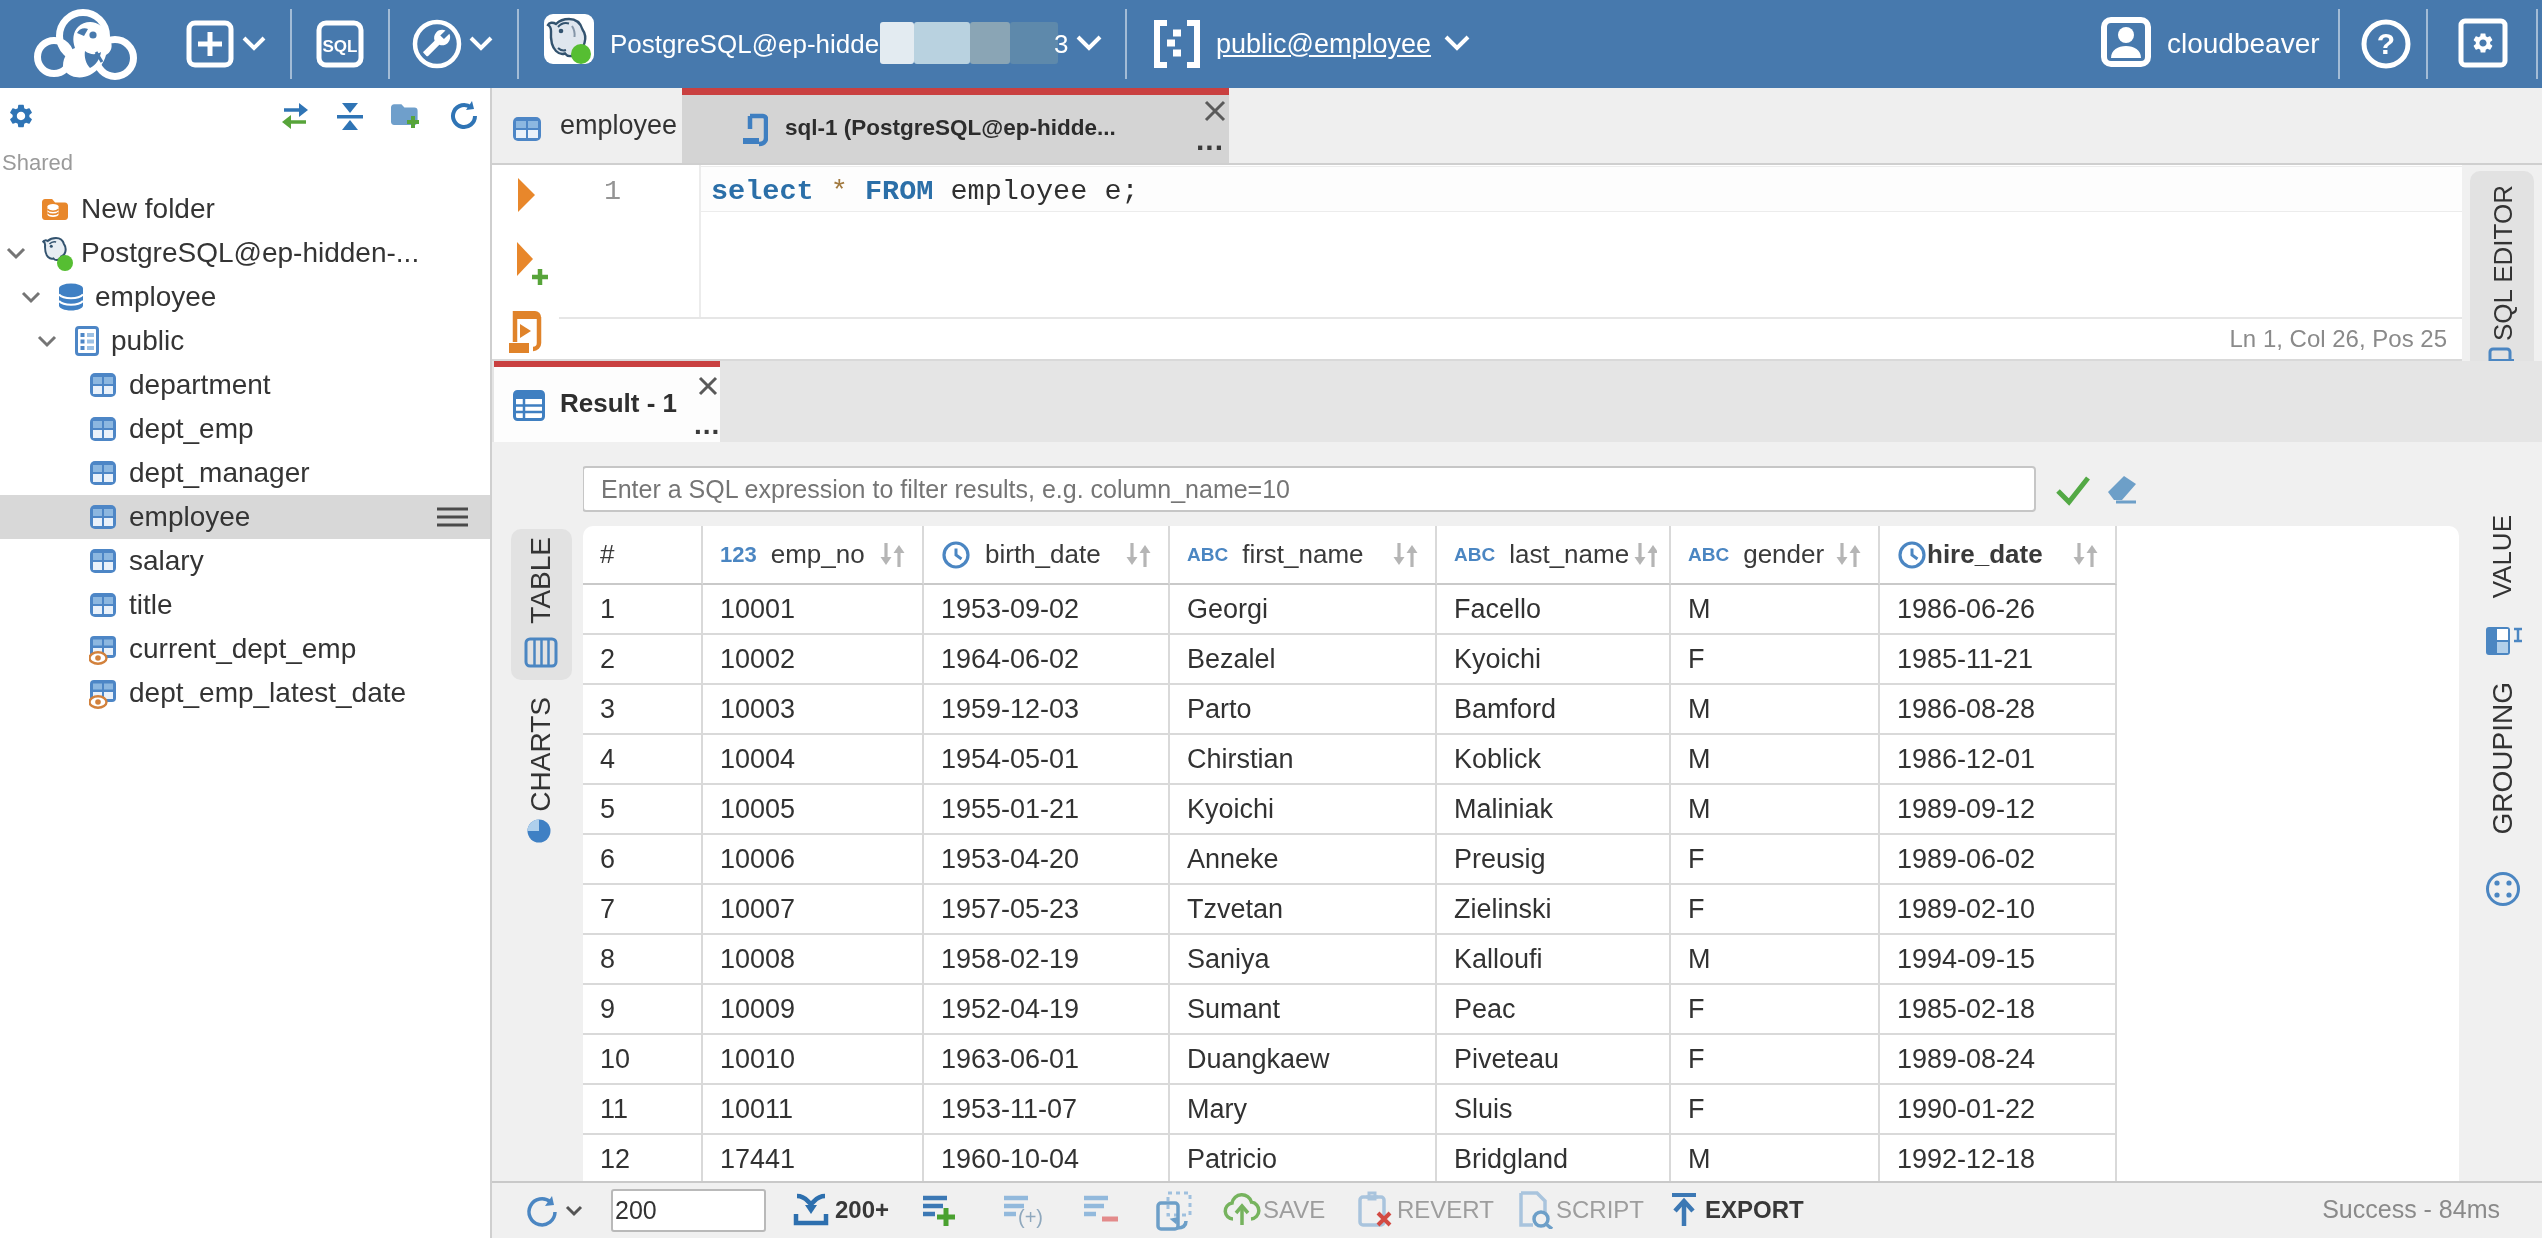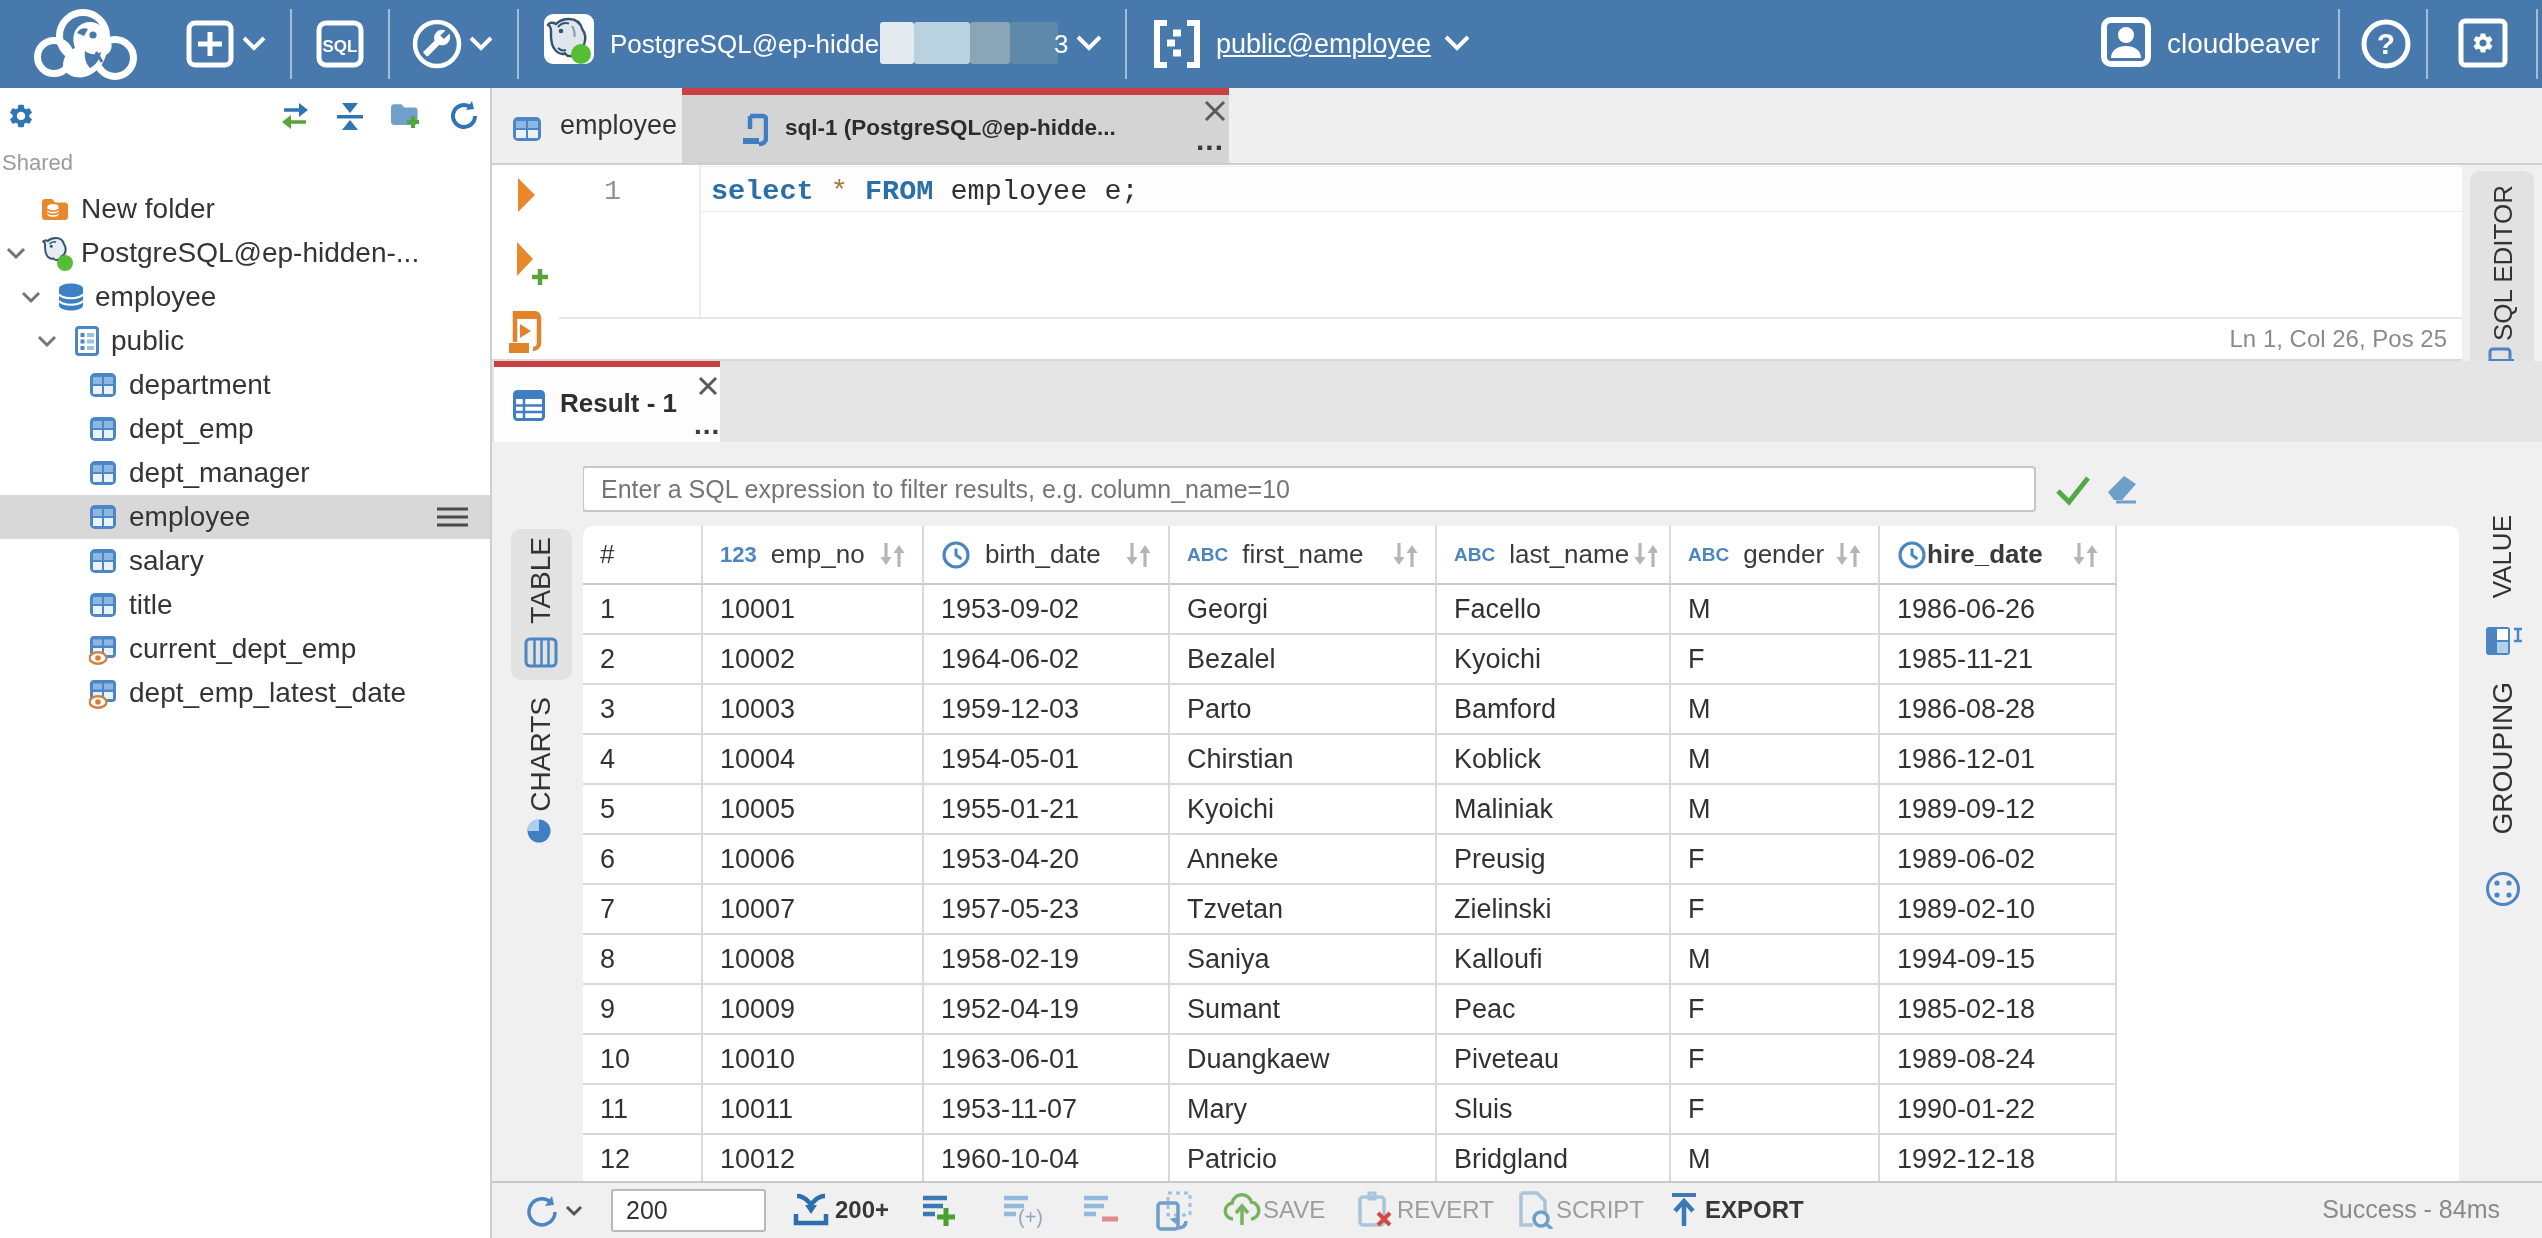--- a/index.html
+++ b/index.html
@@ -598,21 +598,21 @@
               <td>11</td>
               <td>10011</td>
               <td>1953-11-07</td>
               <td>Mary</td>
               <td>Sluis</td>
               <td>F</td>
               <td>1990-01-22</td>
             </tr>
           <tr>
               <td>12</td>
-              <td>10012</td>
+              <td>17441</td>
               <td>1960-10-04</td>
               <td>Patricio</td>
               <td>Bridgland</td>
               <td>M</td>
               <td>1992-12-18</td>
             </tr>
         </tbody>
       </table>
     </div>
   </div>
@@ -697,21 +697,21 @@
         <circle cx="26" cy="28" r="7" fill="none" stroke="#6d9fc8" stroke-width="3.5"></circle>
         <path d="M31 33l6 5" stroke="#6d9fc8" stroke-width="3.5"></path>
       </svg>
     <svg class="bt-ico" style="left:1178px; top:9px;" width="28" height="36">
         <path d="M2 3h24" stroke="#3c78b4" stroke-width="4"></path>
         <path d="M14 34V12" stroke="#3c78b4" stroke-width="4.5"></path>
         <path d="M5 19l9-10 9 10" fill="none" stroke="#3c78b4" stroke-width="4.5"></path>
       </svg>
 
     <div style="position:absolute; left:119px; top:6px; width:155px; height:43px; background:#fff; border:2px solid #b9b9b9; border-radius:3px;">
-        <span style="display:block; font-size:25px; color:#333; line-height:39px; margin-left:13px;">200</span>
+        <span style="display:block; font-size:25px; color:#333; line-height:39px; margin-left:2px;">200</span>
       </div>
     <div class="bt-text" style="left:343px; font-weight:bold; color:#383838;">200+</div>
     <div class="bt-text" style="left:771px; color:#9d9d9d;">SAVE</div>
     <div class="bt-text" style="left:905px; color:#9d9d9d;">REVERT</div>
     <div class="bt-text" style="left:1064px; color:#9d9d9d;">SCRIPT</div>
     <div class="bt-text" style="left:1213px; font-weight:bold; color:#383838;">EXPORT</div>
     <div class="bt-text" style="right:42px; font-size:25px; color:#8a8a8a;">Success - 84ms</div>
   </div>
 
 </div>

